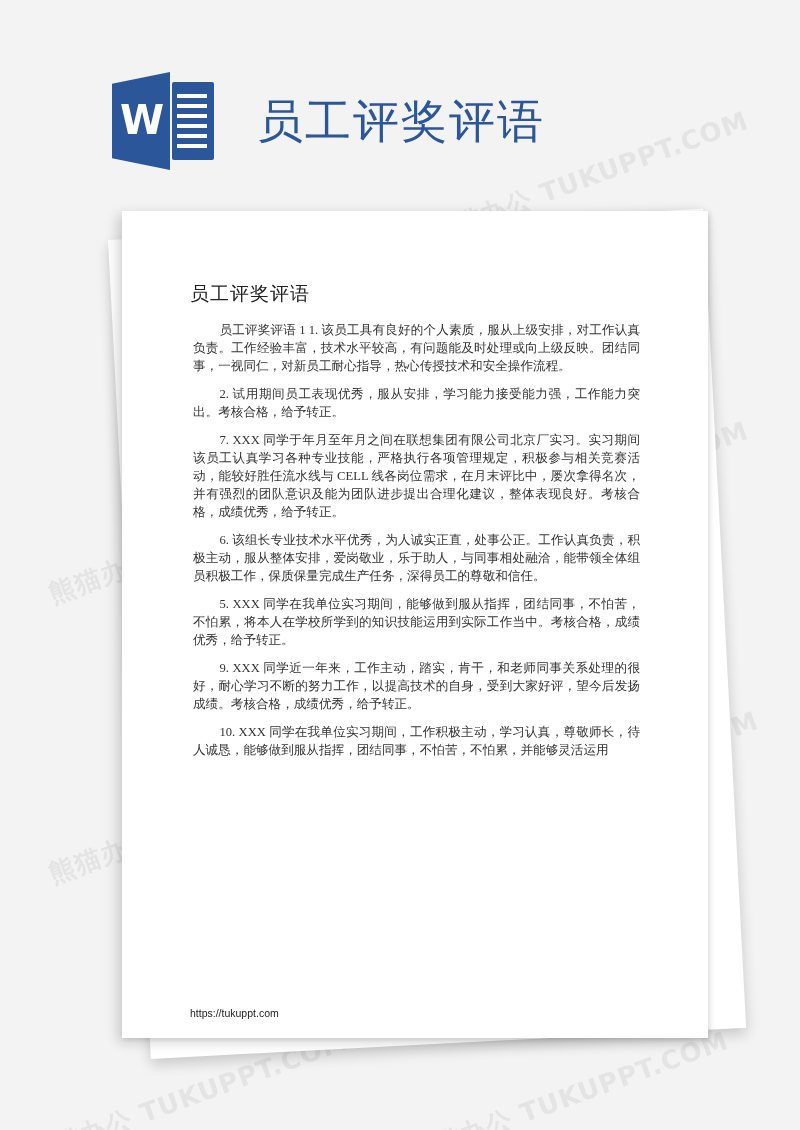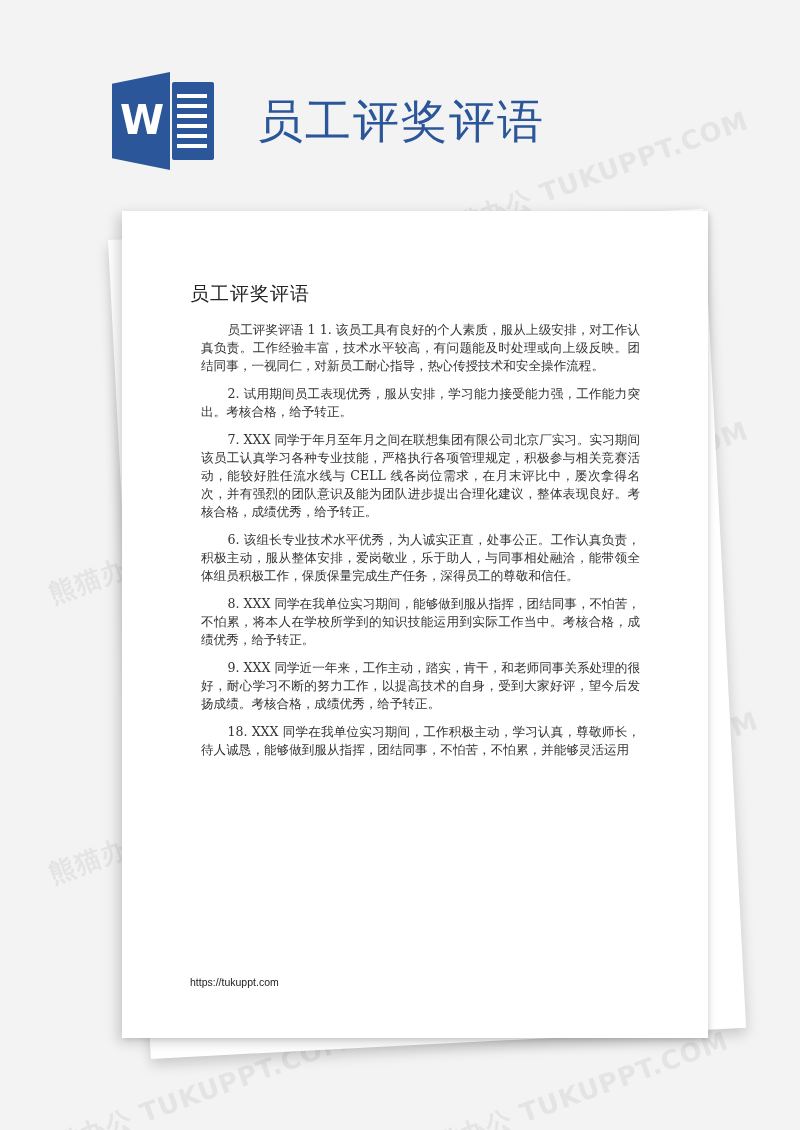--- a/index.html
+++ b/index.html
@@ -118,26 +118,27 @@
       left: 68px;
       top: 110px;
       width: 450px;
       font-size: 12.6px;
       line-height: 18px;
       color: #333333;
       text-align: justify;
     }
     .para {
       text-indent: 2.1em;
-      margin: 0 0 10px 11px;
+      margin: 0 0 10px 3px;
+      font-family: Liberation Serif, serif;
     }
     .footer-url {
       position: absolute;
       left: 68px;
-      top: 765px;
+      top: 796px;
       font-family: "Liberation Sans", "DejaVu Sans", sans-serif;
       font-size: 10.5px;
       color: #222222;
     }
   </style>
 </head>
 <body>
 
 <div class="watermark" style="left:420px; top:160px;">熊猫办公 TUKUPPT.COM</div>
 <div class="watermark" style="left:40px; top:520px;">熊猫办公 TUKUPPT.COM</div>
@@ -165,18 +166,18 @@
 
 <div class="back-sheet"></div>
 
 <div class="page">
   <div class="doc-title">员工评奖评语</div>
   <div class="doc-body">
     <p class="para">员工评奖评语 1 1. 该员工具有良好的个人素质，服从上级安排，对工作认真负责。工作经验丰富，技术水平较高，有问题能及时处理或向上级反映。团结同事，一视同仁，对新员工耐心指导，热心传授技术和安全操作流程。</p>
     <p class="para">2. 试用期间员工表现优秀，服从安排，学习能力接受能力强，工作能力突出。考核合格，给予转正。</p>
     <p class="para">7. XXX 同学于年月至年月之间在联想集团有限公司北京厂实习。实习期间该员工认真学习各种专业技能，严格执行各项管理规定，积极参与相关竞赛活动，能较好胜任流水线与 CELL 线各岗位需求，在月末评比中，屡次拿得名次，并有强烈的团队意识及能为团队进步提出合理化建议，整体表现良好。考核合格，成绩优秀，给予转正。</p>
     <p class="para">6. 该组长专业技术水平优秀，为人诚实正直，处事公正。工作认真负责，积极主动，服从整体安排，爱岗敬业，乐于助人，与同事相处融洽，能带领全体组员积极工作，保质保量完成生产任务，深得员工的尊敬和信任。</p>
-    <p class="para">8. XXX 同学在我单位实习期间，能够做到服从指挥，团结同事，不怕苦，不怕累，将本人在学校所学到的知识技能运用到实际工作当中。考核合格，成绩优秀，给予转正。</p>
+    <p class="para">5. XXX 同学在我单位实习期间，能够做到服从指挥，团结同事，不怕苦，不怕累，将本人在学校所学到的知识技能运用到实际工作当中。考核合格，成绩优秀，给予转正。</p>
     <p class="para">9. XXX 同学近一年来，工作主动，踏实，肯干，和老师同事关系处理的很好，耐心学习不断的努力工作，以提高技术的自身，受到大家好评，望今后发扬成绩。考核合格，成绩优秀，给予转正。</p>
-    <p class="para">18. XXX 同学在我单位实习期间，工作积极主动，学习认真，尊敬师长，待人诚恳，能够做到服从指挥，团结同事，不怕苦，不怕累，并能够灵活运用</p>
+    <p class="para">10. XXX 同学在我单位实习期间，工作积极主动，学习认真，尊敬师长，待人诚恳，能够做到服从指挥，团结同事，不怕苦，不怕累，并能够灵活运用</p>
   </div>
   <div class="footer-url">https://tukuppt.com</div>
 </div>
 
 </body></html>

